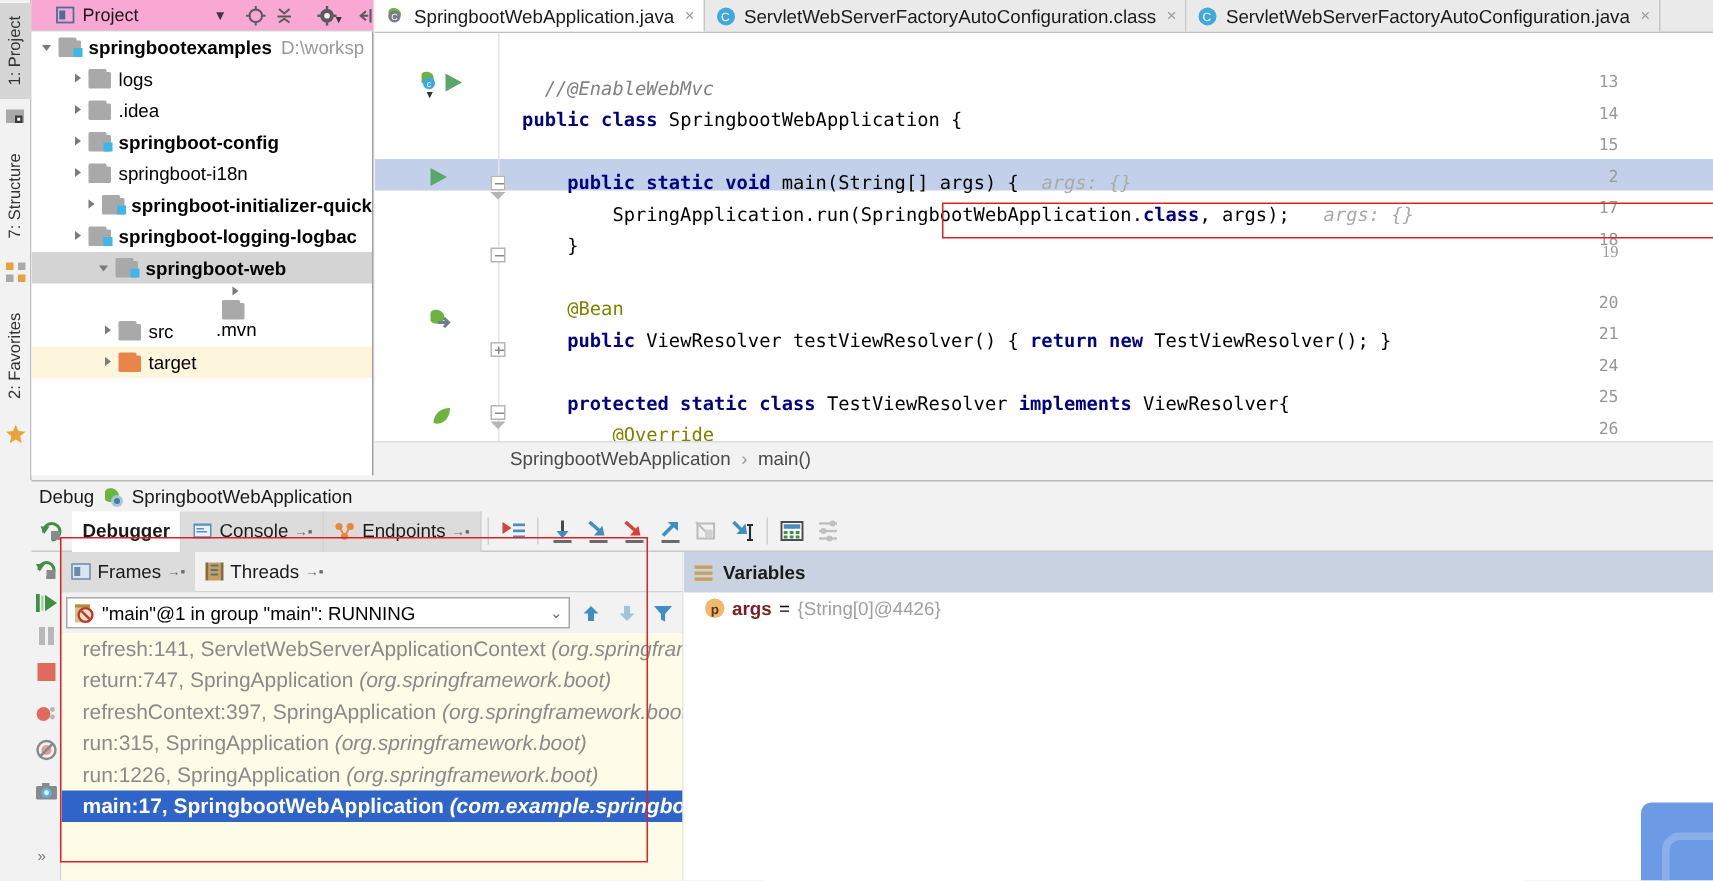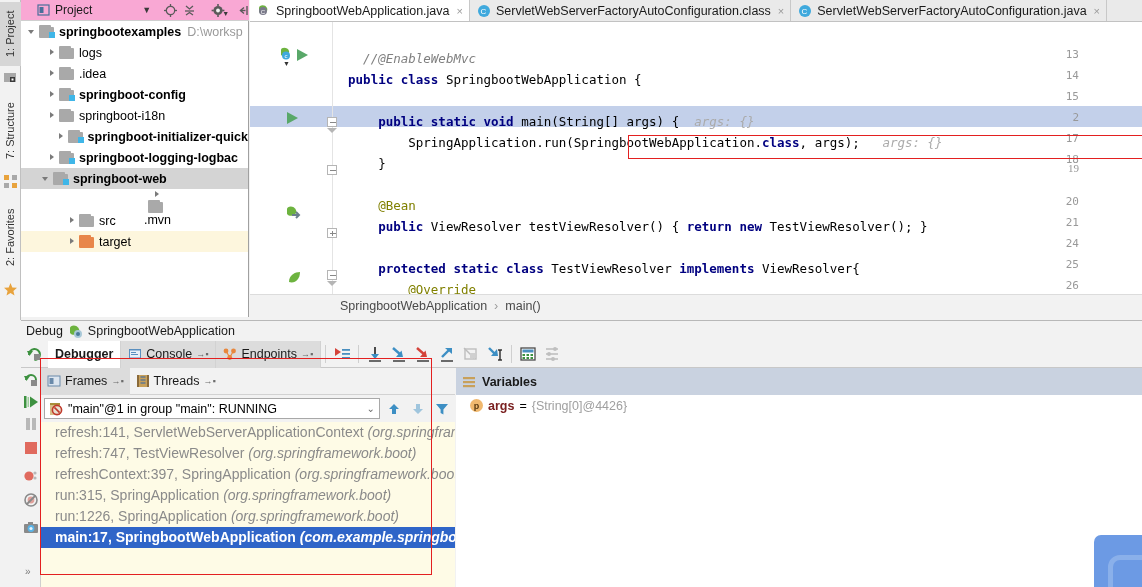--- a/index.html
+++ b/index.html
@@ -378,21 +378,21 @@
       </div>
       <div class="tree-row" style="padding-left: 26px;">
         <span class="arrow"></span>
         <span class="folder mod">
           <span class="ftab"></span>
           <span class="fbody"></span>
           <span class="fmark"></span>
         </span>
         <span class="tname b">springboot-logging-logbac</span>
       </div>
-      <div class="tree-row sel" style="padding-left: 20px; align-items: center;">
+      <div class="tree-row sel" style="padding-left: 44px; align-items: center;">
         <span class="arrow open"></span>
         <span class="folder mod">
           <span class="ftab"></span>
           <span class="fbody"></span>
           <span class="fmark"></span>
         </span>
         <span class="tname b">springboot-web</span>
       </div>
       <div class="tree-row" style="padding-left: 46px; flex-direction: column;">
         <span class="arrow"></span>
@@ -748,21 +748,21 @@
       </span>
       <span style="width:20px;height:20px;display:inline-flex;align-items:center;justify-content:center;">
         <svg width="14" height="14" viewBox="0 0 14 14">
             <polygon points="1,2 13,2 8.4,7.4 8.4,12.5 5.6,11 5.6,7.4" fill="#3d8fc4"></polygon>
           </svg>
       </span>
     </div>
 
     <div class="frames-list" id="frames-host">
         <div class="frame-row"><span>refresh:141, ServletWebServerApplicationContext</span> <span class="pkg">(org.springframew</span></div>
-        <div class="frame-row"><span>refresh:747, TestViewResolver</span> <span class="pkg">(org.springframework.boot)</span></div>
+        <div class="frame-row"><span>return:747, SpringApplication</span> <span class="pkg">(org.springframework.boot)</span></div>
         <div class="frame-row"><span>refreshContext:397, SpringApplication</span> <span class="pkg">(org.springframework.boot)</span></div>
         <div class="frame-row"><span>run:315, SpringApplication</span> <span class="pkg">(org.springframework.boot)</span></div>
         <div class="frame-row"><span>run:1226, SpringApplication</span> <span class="pkg">(org.springframework.boot)</span></div>
         <div class="frame-row sel"><span>main:17, SpringbootWebApplication</span> <span class="pkg">(com.example.springboot.web)</span></div>
       </div>
   </div>
 
   <div class="vars-pane">
     <div class="vars-header">
       <span style="width:14px;height:14px;position:relative;">

